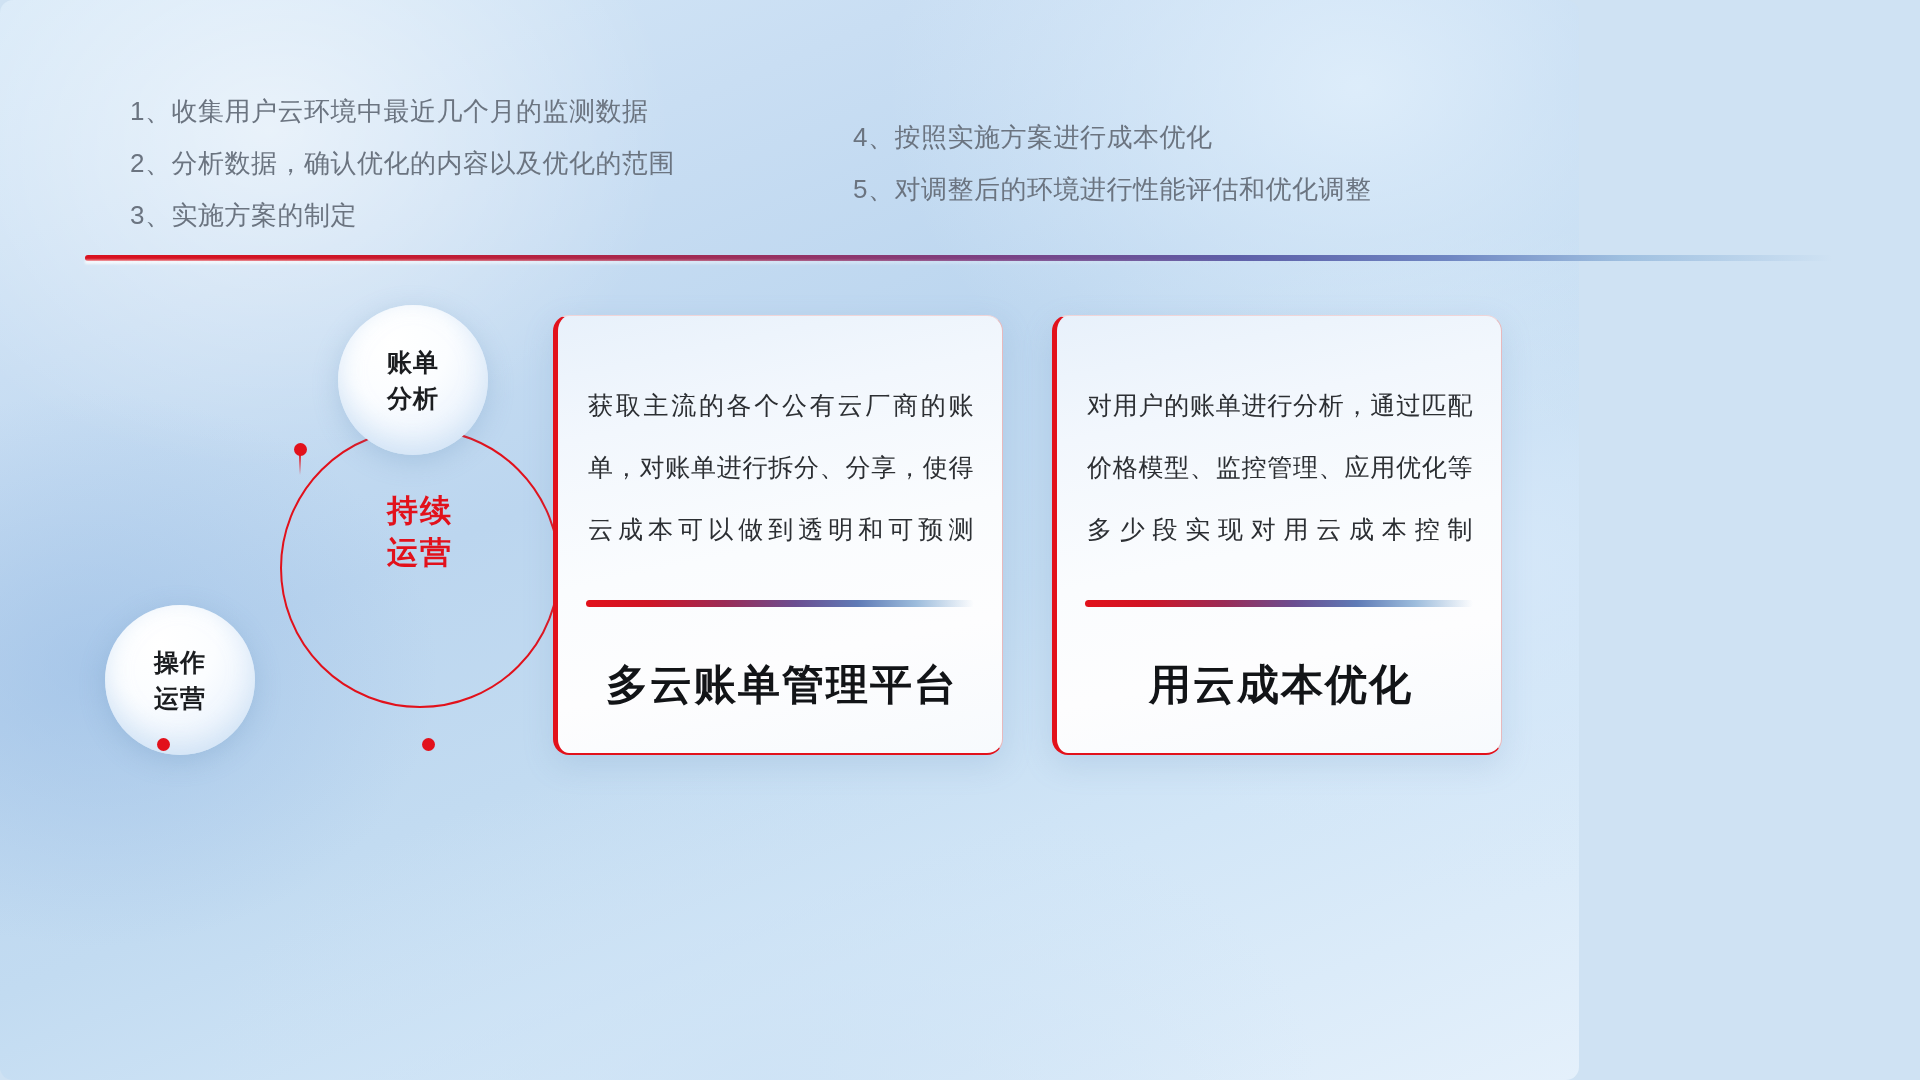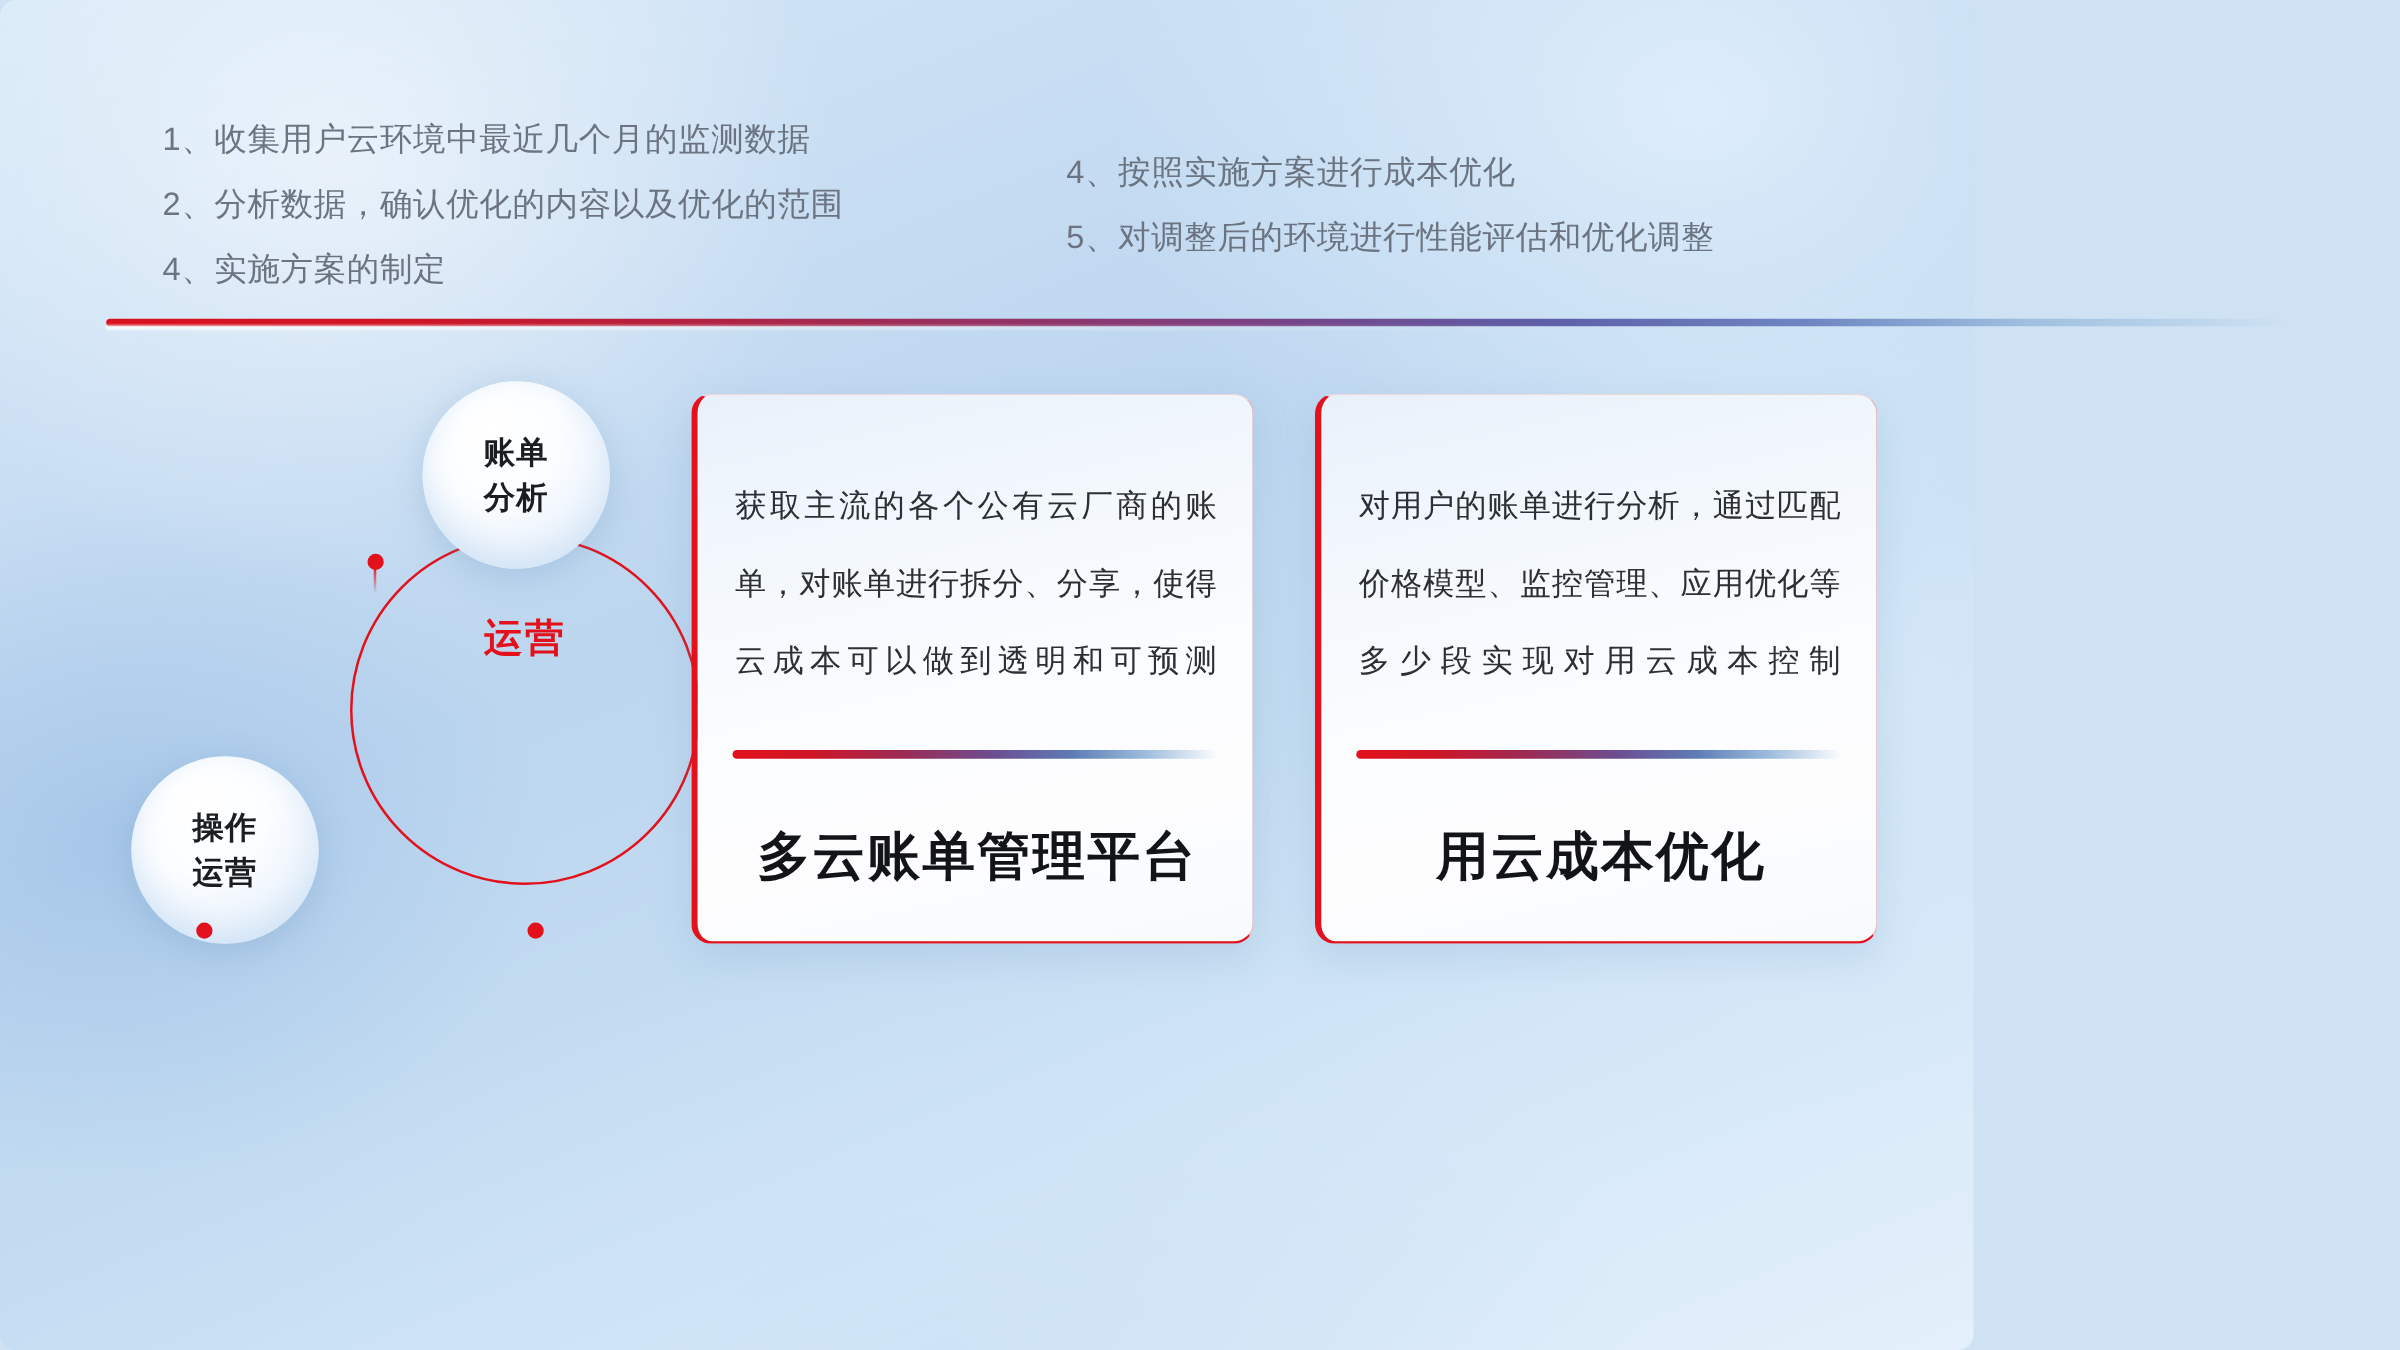--- a/index.html
+++ b/index.html
@@ -96,34 +96,35 @@
 </style>
 </head>
 <body>
 
 <div id="stage">
 
   <div class="list-wrap">
     <div class="col col-left">
       <div class="li">1、收集用户云环境中最近几个月的监测数据</div>
       <div class="li">2、分析数据，确认优化的内容以及优化的范围</div>
-      <div class="li">4、实施方案的制定</div>
+      <div class="li">3、实施方案的制定</div>
     </div>
     <div class="col col-right">
       <div class="li">4、按照实施方案进行成本优化</div>
       <div class="li">5、对调整后的环境进行性能评估和优化调整</div>
     </div>
   </div>
 
   <div class="rule"></div>
 
   <div class="venn">
     <div class="ring"></div>
 
     <div class="center-label">
+      <div>持续</div>
       <div>运营</div>
     </div>
 
     <div class="bubble b-top">
       <span>账单</span>
       <span>分析</span>
     </div>
     <div class="bubble b-left">
       <span>操作</span>
       <span>运营</span>

